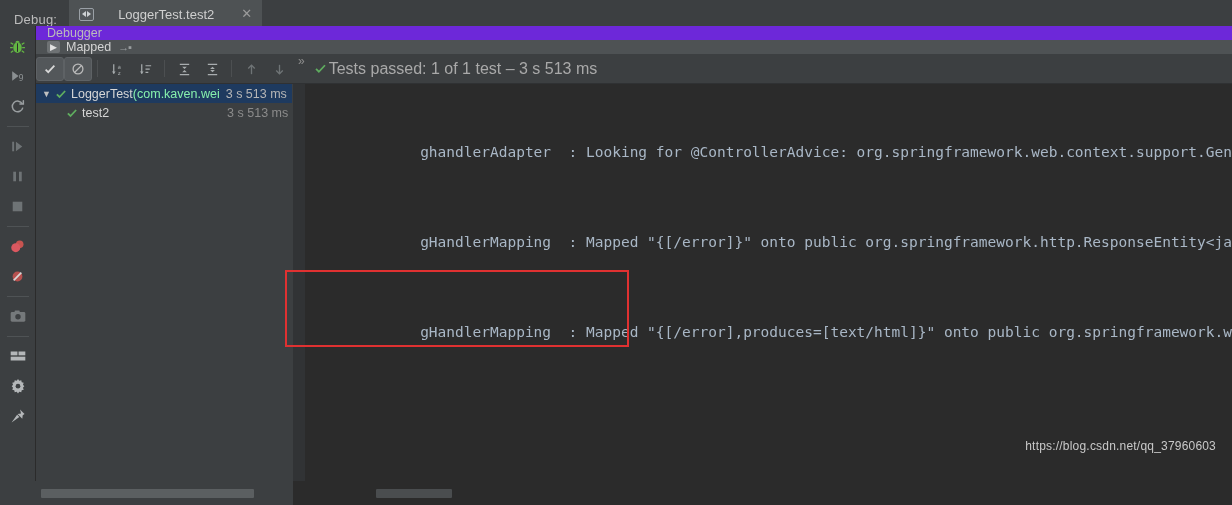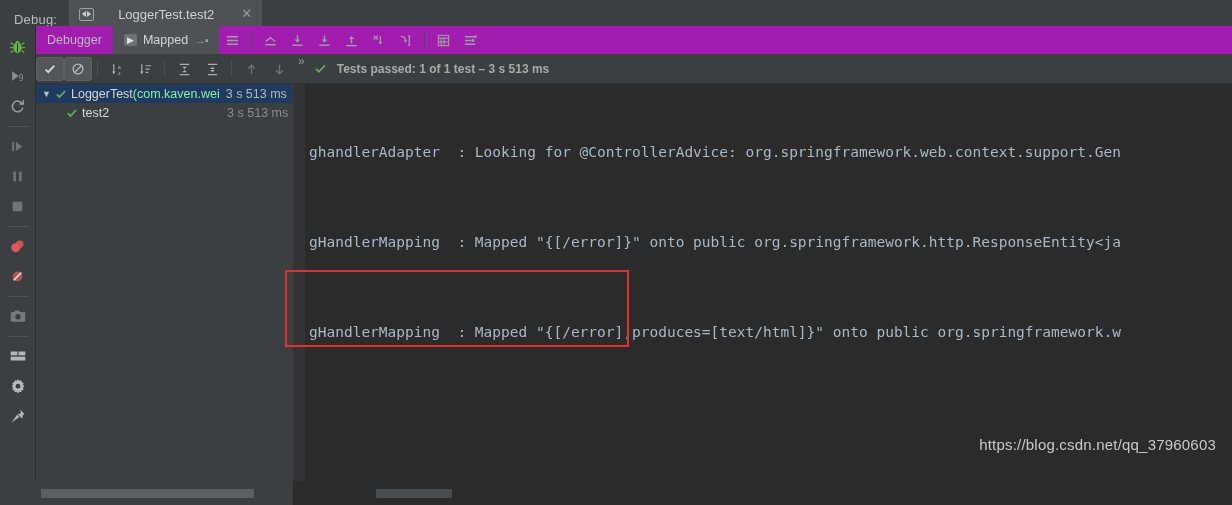--- a/index.html
+++ b/index.html
@@ -51,22 +51,22 @@
   }
   .rail-btn {
     width: 30px; height: 28px; margin-bottom: 2px;
     display: flex; align-items: center; justify-content: center;
   }
   .rail-sep { width: 22px; height: 1px; background: #4f5355; margin: 4px 0 5px; }
 
   
   .subbar {
     position: absolute; left: 36px; top: 26px; width: 1196px; height: 28px;
-    background: #a21caf;
-    display: flex; align-items: stretch;
+    background: #6d28d9;
+    display: flex; align-items: stretch; flex-direction: column;
   }
   .sub-tab {
     display: flex; align-items: center; gap: 6px;
     padding: 0 11px; font-size: 12.5px; color: #bbbbbb;
   }
   .sub-tab.active { background: #4e5254; color: #d4d4d4; }
   .console-ico {
     width: 13px; height: 12px; background: #6e7274; border-radius: 2px;
     display:flex; align-items:center; justify-content:center;
     font-size: 9px; color: #e3e3e3; line-height: 1;
@@ -77,21 +77,21 @@
 
   
   .testbar {
     position: absolute; left: 36px; top: 54px; width: 1196px; height: 30px;
     background: #3c3f41; display: flex; align-items: stretch;
     border-bottom: 1px solid #2f3133;
   }
   .tbtn { width: 28px; height: 30px; display:flex; align-items:center; justify-content:center; }
   .tbtn.pressed { background: #53575a; border: 1px solid #5e6265; border-radius: 3px; height: 24px; margin-top: 3px;}
   .status-txt {
-    display:flex; align-items:center; gap:10px; font-size: 12px; color: #a9a9a9; padding-left: 4px; font-weight: bold;
+    display:flex; align-items:center; gap:2px; font-size: 16px; color: #a9a9a9; padding-left: 4px;
   }
   .chev { color:#8d8d8d; font-size: 12px; padding: 0 5px; }
 
   
   .tree {
     position: absolute; left: 36px; top: 84px; width: 256px; height: 397px;
     background: #3c3f41; overflow: hidden;
   }
   .tree-row {
     display: flex; align-items: center; height: 19px;
@@ -112,33 +112,33 @@
   .gutter {
     position:absolute; left:0; top:0; width: 12px; height: 100%;
     background: #313335;
   }
   .log {
     position: absolute; left: 12px; top: 0; width: 927px; height: 100%;
     font-family: "DejaVu Sans Mono", monospace;
     font-size: 14.5px; line-height: 30px; color: #a9b7c6;
     white-space: pre; overflow: hidden;
   }
-  .log .row { height: 30px; padding-left: 4px; }
+  .log .row { height: 30px; padding-left: 4px; text-align: right; }
   .log .row.clip { height: 23px; line-height: 16px; overflow:hidden; }
 
   
   .redbox {
     position: absolute; left: 285px; top: 270px; width: 344px; height: 77px;
     border: 2px solid #e03131; pointer-events: none;
   }
 
   
   .watermark {
     position: absolute; right: 16px; bottom: 28px;
-    font-size: 15px; color: #c9c9c9; letter-spacing: .2px;
+    font-size: 12px; color: #c9c9c9; letter-spacing: .2px;
   }
 
   
   .sb-left  { position:absolute; left: 36px; bottom: 0; width: 257px; height: 24px; background:#3c3f41; }
   .sb-right { position:absolute; left: 293px; bottom: 0; width: 939px; height: 24px; background:#2b2b2b; }
   .sb-left .thumb  { position:absolute; left: 5px;  top: 8px; width: 213px; height: 9px; background:#5b5f61; border-radius:1px;}
   .sb-right .thumb { position:absolute; left: 83px; top: 8px; width: 76px;  height: 9px; background:#4a4d4f; border-radius:1px;}
   .corner { position:absolute; left:0; bottom:0; width:36px; height:24px; background:#3c3f41; }
 </style>
 </head>

